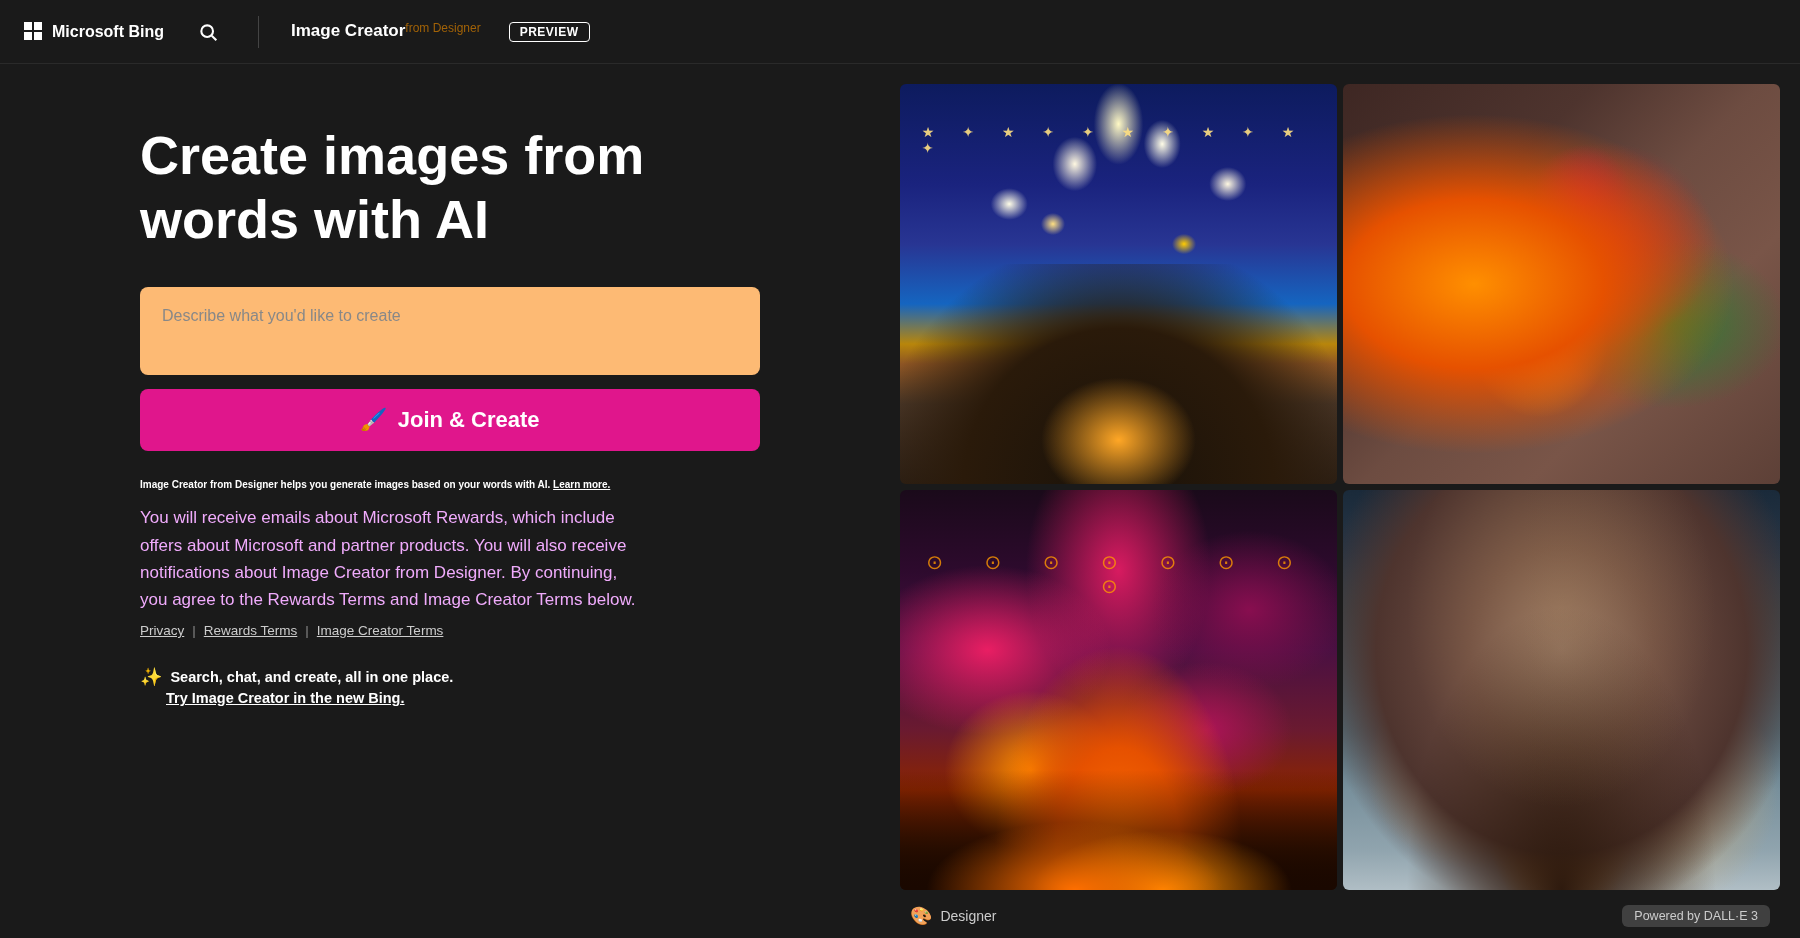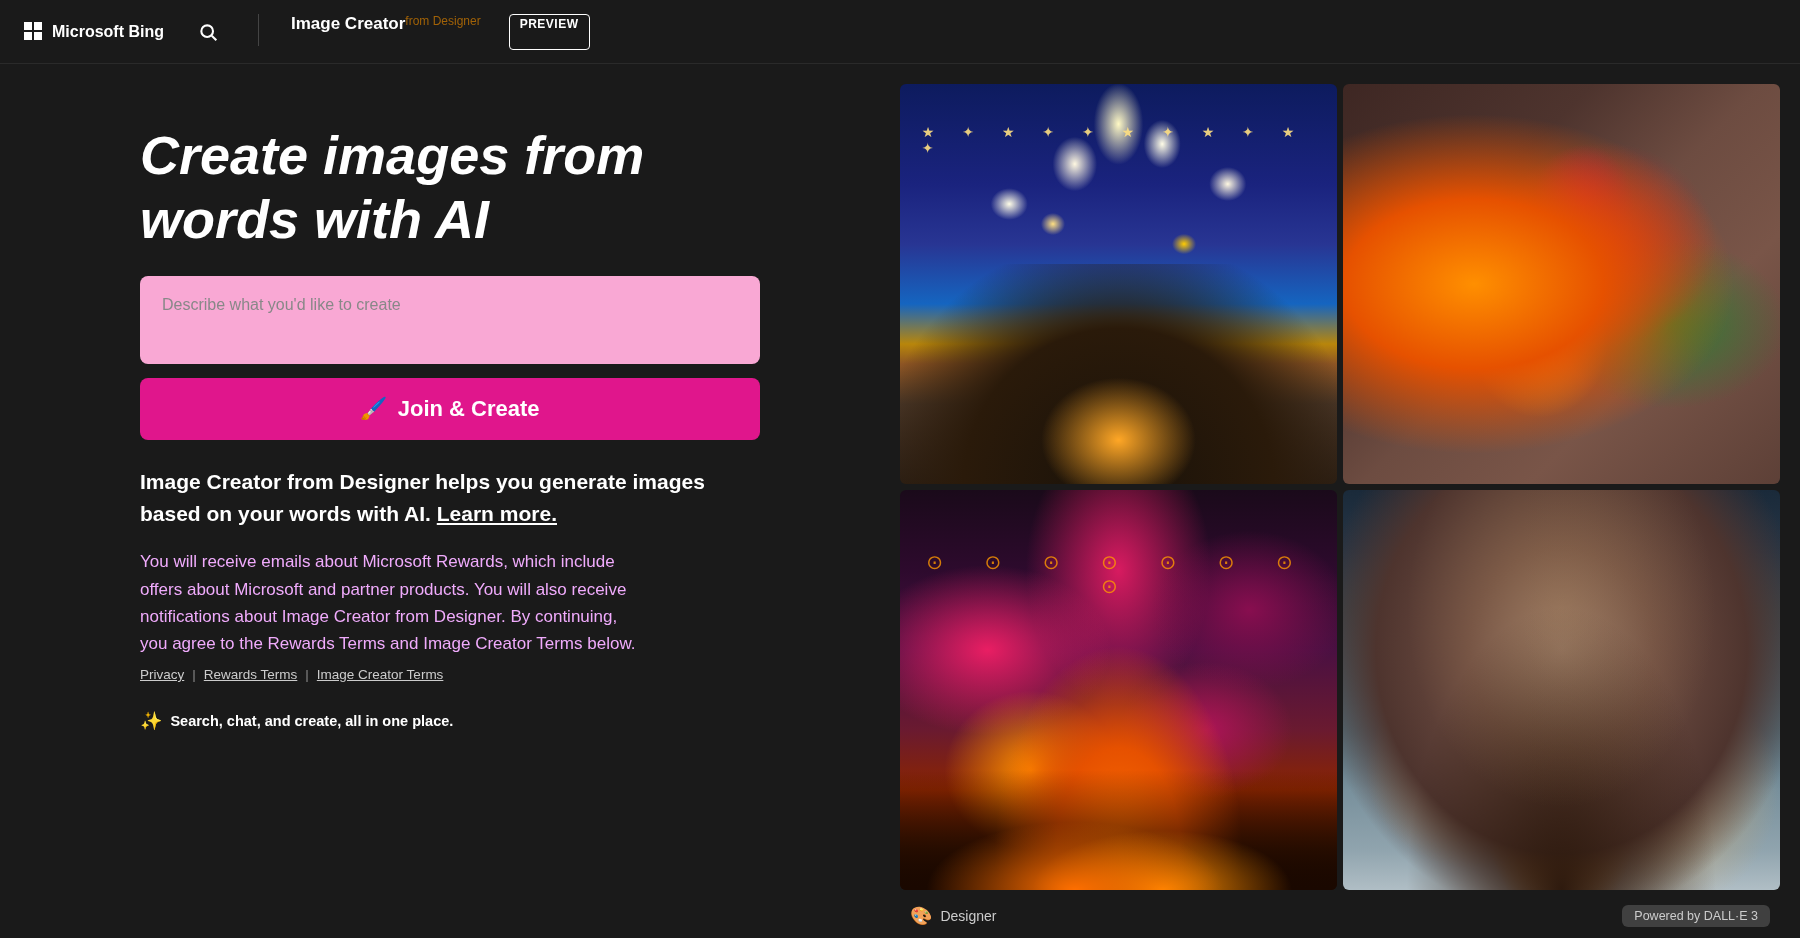--- a/index.html
+++ b/index.html
@@ -16,20 +16,21 @@
     .navbar {
       display: flex;
       align-items: center;
       padding: 10px 24px;
       background: #1a1a1a;
       height: 64px;
       border-bottom: 1px solid #2a2a2a;
     }
     .navbar-brand {
       display: flex;
+      align-items: center;
       gap: 14px;
     }
     .bing-logo {
       display: flex;
       align-items: center;
       gap: 8px;
       cursor: pointer;
     }
     .bing-logo-text {
       font-size: 16px;
@@ -94,29 +95,28 @@
       display: flex;
       flex-direction: column;
       justify-content: flex-start;
     }
 
     .hero-title {
       font-size: 54px;
       font-weight: 800;
       color: #fff;
       line-height: 1.18;
-      margin-bottom: 25px;
+      margin-bottom: 36px;
       max-width: 620px;
-      font-style: italic;
     }
 
     .prompt-input {
       width: 100%;
       max-width: 620px;
-      background: #f9a8d4;
+      background: #fdba74;
       border: none;
       border-radius: 8px;
       padding: 20px 22px;
       font-size: 16px;
       color: #555;
       resize: none;
       height: 88px;
       outline: none;
       margin-bottom: 14px;
       font-family: 'Segoe UI', Arial, sans-serif;
@@ -139,25 +139,25 @@
       justify-content: center;
       gap: 10px;
       margin-bottom: 26px;
     }
 
     .brush-icon {
       font-size: 22px;
     }
 
     .helper-text-bold {
-      font-size: 21px;
+      font-size: 10px;
       font-weight: 700;
       color: #fff;
       max-width: 580px;
-      margin-bottom: 19px;
+      margin-bottom: 12px;
       line-height: 1.5;
     }
     .learn-more-link {
       color: #fff;
       font-weight: 700;
       text-decoration: underline;
       cursor: pointer;
     }
 
     .helper-text-small {
@@ -415,20 +415,21 @@
       <a class="terms-link">Rewards Terms</a>
       <span class="terms-sep"> | </span>
       <a class="terms-link">Image Creator Terms</a>
     </div>
 
     <div class="bing-promo">
       <div class="bing-promo-top">
         <span class="bing-sparkle">✨</span>
         <span>Search, chat, and create, all in one place.</span>
       </div>
+      <a class="bing-promo-link">Try Image Creator in the new Bing.</a>
     </div>
   </div>
 
   <div class="right-panel">
     <div class="image-grid">
       <div class="img-cell img-1" title="Starry night Middle Eastern cityscape"></div>
       <div class="img-cell img-2" title="Cornucopia with fruits"></div>
       <div class="img-cell img-3" title="Diwali lanterns scene"></div>
       <div class="img-cell img-4" title="Cozy bear cave scene"></div>
     </div>

